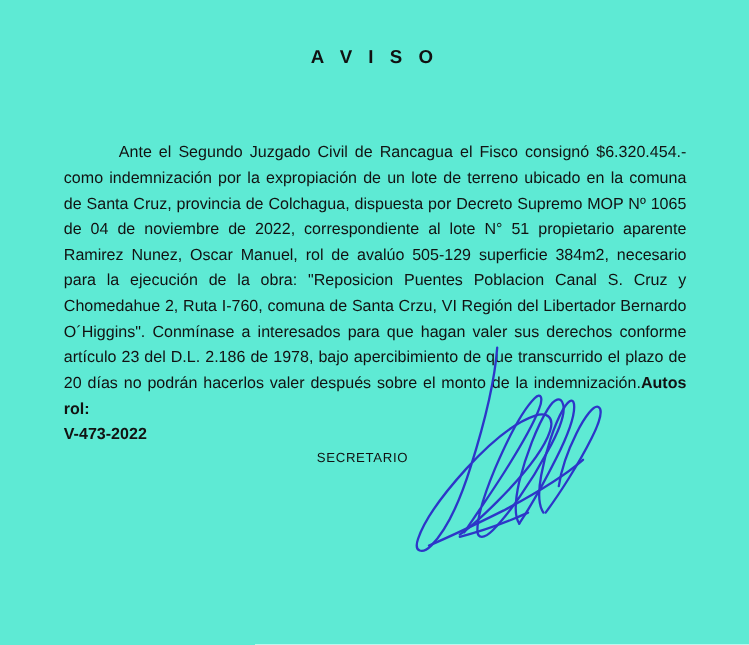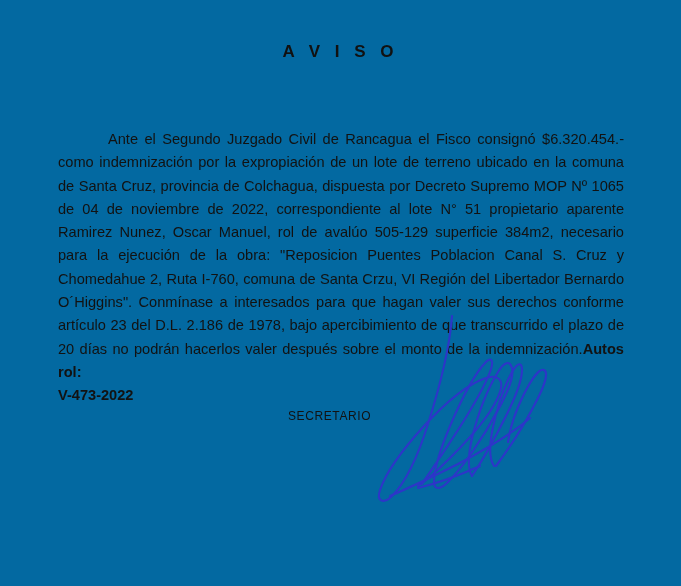--- a/index.html
+++ b/index.html
@@ -4,21 +4,21 @@
 <style>
   html, body {
     margin: 0;
     padding: 0;
     background: #ffffff;
   }
   .page {
     position: relative;
     width: 681px;
     height: 586px;
-    background: #0369a1;
+    background: #5eead4;
     overflow: hidden;
     font-family: "Liberation Sans", sans-serif;
     color: #101010;
   }
   .doc-title {
     position: absolute;
     top: 42px;
     left: 0;
     width: 681px;
     text-align: center;

